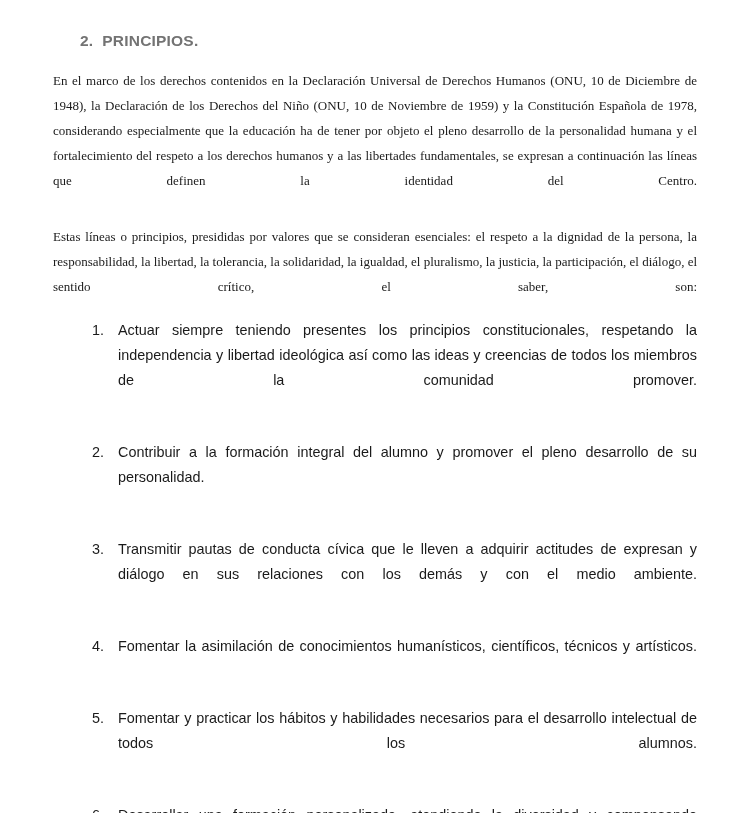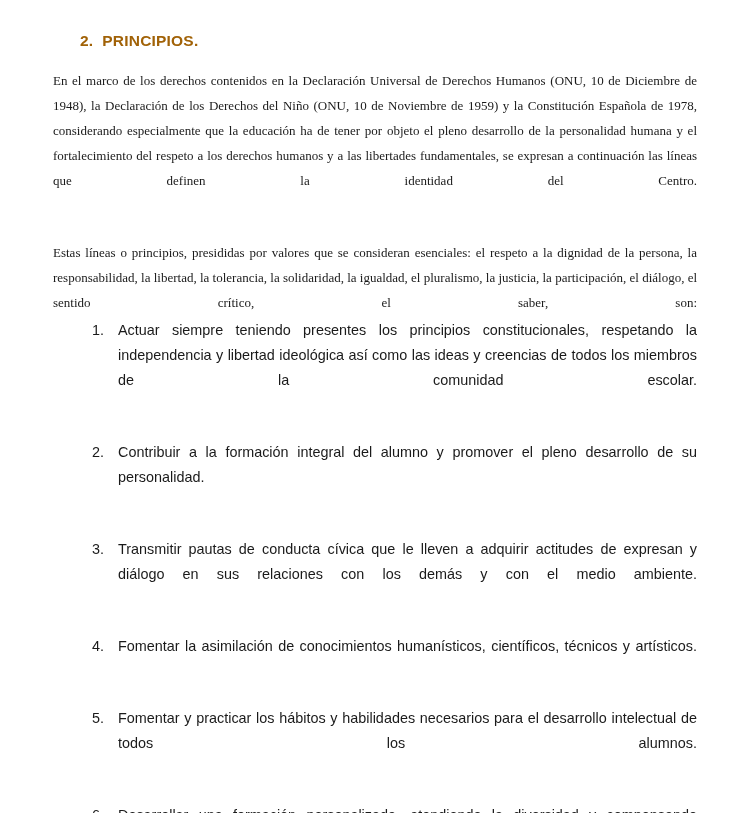--- a/index.html
+++ b/index.html
@@ -25,21 +25,21 @@
     padding: 0;
   }
 
   
   .doc-heading {
     position: absolute;
     left: 80px;
     top: 19px;
     font-size: 15.5px;
     font-weight: bold;
-    color: #a16207;
+    color: #737373;
     letter-spacing: 0.2px;
     white-space: nowrap;
   }
   .doc-heading .num {
     display: inline-block;
     margin-right: 9px;
   }
 
   
   .body-block {
@@ -51,21 +51,21 @@
     margin: 0;
     text-align: justify;
     text-justify: inter-word;
     font-size: 13px;
     line-height: 25px;
     color: #1a1a1a;
     hyphens: none;
     font-family: Liberation Serif, serif;
   }
   #para-1 { top: 0; }
-  .para + .para { margin-top: 22px; }
+  .para + .para { margin-top: 6px; }
 
   
   .principle-list {
     position: absolute;
     left: 92px;
     top: 318px;
     width: 605px;
     margin: 0;
     padding: 0;
     list-style: none;
@@ -112,21 +112,21 @@
   </h2>
 
   <div class="body-block" id="para-1" style="top:68px;">
     <p class="para">En el marco de los derechos contenidos en la Declaración Universal de Derechos Humanos (ONU, 10 de Diciembre de 1948), la Declaración de los Derechos del Niño (ONU, 10 de Noviembre de 1959) y la Constitución Española de 1978, considerando especialmente que la educación ha de tener por objeto el pleno desarrollo de la personalidad humana y el fortalecimiento del respeto a los derechos humanos y a las libertades fundamentales, se expresan a continuación las líneas que definen la identidad del Centro.</p>
     <p class="para">Estas líneas o principios, presididas por valores que se consideran esenciales: el respeto a la dignidad de la persona, la responsabilidad, la libertad, la tolerancia, la solidaridad, la igualdad, el pluralismo, la justicia, la participación, el diálogo, el sentido crítico, el  saber, son:</p>
   </div>
 
   <ol class="principle-list">
     <li class="principle-item">
       <span class="marker">1.</span>
-      <span class="item-text">Actuar siempre teniendo presentes los principios constitucionales, respetando la independencia y libertad ideológica así como las ideas y creencias de todos los miembros de la comunidad escolar.</span>
+      <span class="item-text">Actuar siempre teniendo presentes los principios constitucionales, respetando la independencia y libertad ideológica así como las ideas y creencias de todos los miembros de la comunidad promover.</span>
     </li>
     <li class="principle-item">
       <span class="marker">2.</span>
       <span class="item-text">Contribuir a la formación integral del alumno y promover el pleno desarrollo de su personalidad.</span>
     </li>
     <li class="principle-item">
       <span class="marker">3.</span>
       <span class="item-text">Transmitir pautas de conducta cívica que le lleven a adquirir actitudes de expresan y diálogo en sus relaciones con los demás y con el medio ambiente.</span>
     </li>
     <li class="principle-item">

